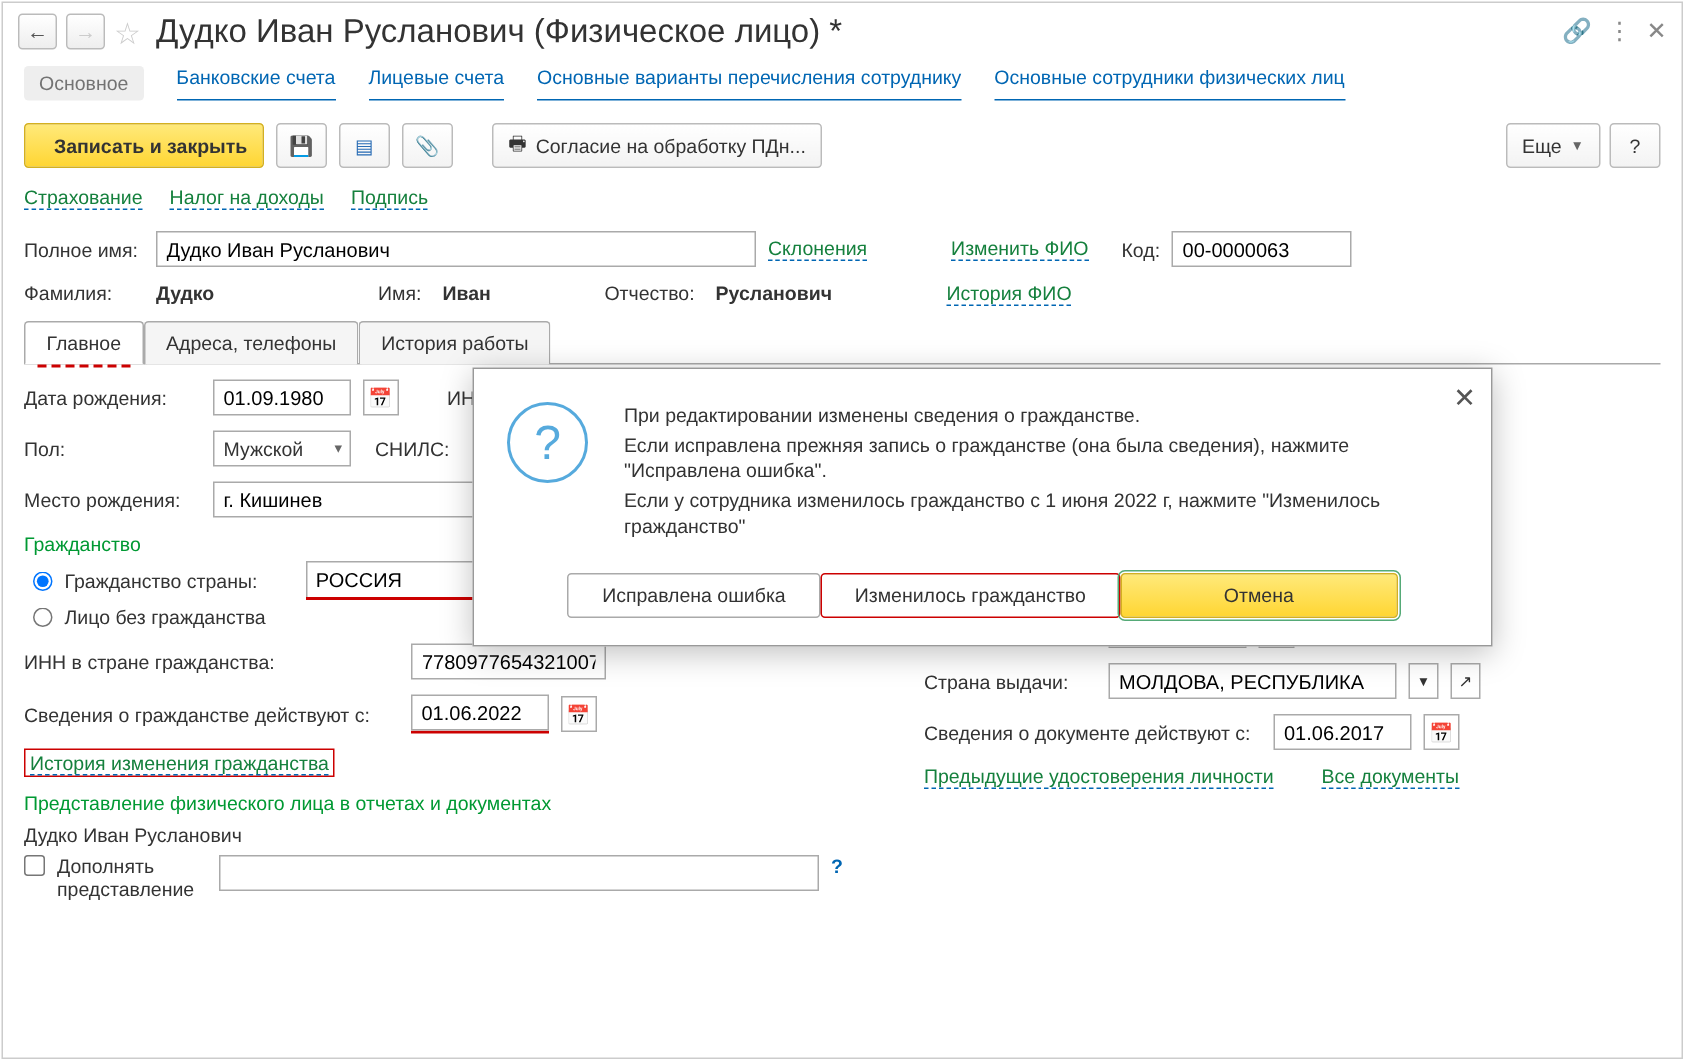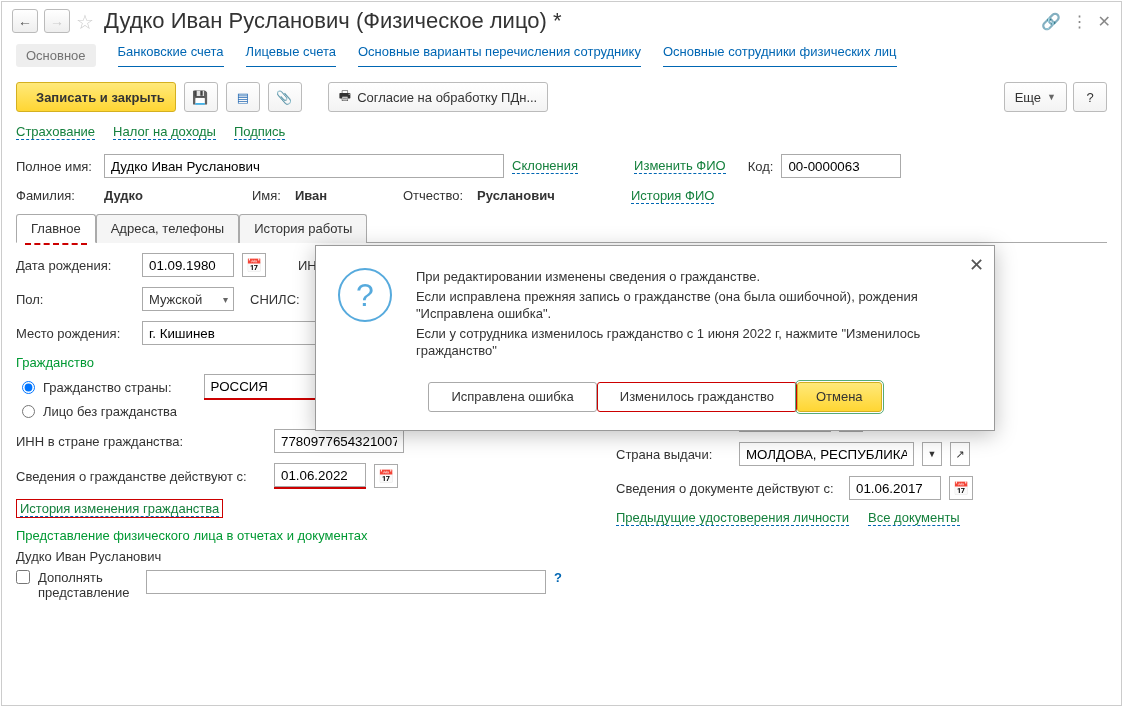--- a/index.html
+++ b/index.html
@@ -66,21 +66,21 @@
 
 
 .dialog { position:absolute; top: 243px; left: 313px; width: 680px; background:#fff; border:1px solid #999; box-shadow: 0 4px 20px rgba(0,0,0,0.25); }
 .dlg-close { position:absolute; top:8px; right:10px; font-size:18px; color:#555; cursor:pointer; }
 .dlg-body { display:flex; padding: 22px 28px 10px 22px; gap: 24px; }
 .dlg-icon { width:54px; height:54px; border:2px solid #56aadd; border-radius:50%; color:#56aadd; display:flex; align-items:center; justify-content:center; font-size:32px; flex-shrink:0; }
 .dlg-text p { margin-bottom: 2px; line-height: 1.35; color:#333; }
 .dlg-buttons { display:flex; justify-content:center; padding: 10px 20px 18px 20px; }
 .dlg-btn { height:30px; padding: 0 22px; border:1px solid #aaa; background:#fff; border-radius:3px; cursor:pointer; font-size:13px; display:flex; align-items:center; }
 .dlg-btn.red-outline { border:1px solid #c00; }
-.dlg-btn.yellow { background: linear-gradient(#ffe97a,#ffd633); border:1px solid #d4b020; outline: 1px solid #5a7; outline-offset: 1px; font-weight:normal; padding: 0 18px; }
+.dlg-btn.yellow { background: linear-gradient(#ffe97a,#ffd633); border:1px solid #d4b020; outline: 1px solid #5a7; outline-offset: 1px; font-weight:normal; padding: 0 68px; }
 
 .small-gap { height: 6px; }
 </style>
 </head>
 <body>
 
 <div class="frame">
 
   <div class="hdr">
     <div class="nav-btn">←</div>
@@ -235,50 +235,50 @@
         <div style="height:155px"></div>
         <div class="field-row">
           <span style="width:115px">Срок действия:</span>
           <input class="date-input" style="width: 92px;">
           <div class="cal-btn">
               <span>📅</span>
             </div>
         </div>
         <div class="field-row">
           <span style="width:115px">Страна выдачи:</span>
-          <input class="txt" style="width: 175px;" value="МОЛДОВА, РЕСПУБЛИКА">
+          <input class="txt" style="width: 192px;" value="МОЛДОВА, РЕСПУБЛИКА">
           <div class="cal-btn" style="width:20px">
               <span style="font-size:9px">▼</span>
             </div>
           <div class="cal-btn" style="width:20px">
               <span style="font-size:11px">↗</span>
             </div>
         </div>
         <div class="field-row">
           <span style="width:225px">Сведения о документе действуют с:</span>
           <input class="date-input" value="01.06.2017" style="">
           <div class="cal-btn">
               <span>📅</span>
             </div>
         </div>
-        <div class="field-row" style="gap:19px">
+        <div class="field-row" style="gap:32px">
           <a href="#">Предыдущие удостоверения личности</a>
           <a href="#">Все документы</a>
         </div>
       </div>
     </div>
   </div>
 
   <div class="dialog">
     <span class="dlg-close">✕</span>
     <div class="dlg-body">
       <div class="dlg-icon">?</div>
       <div class="dlg-text">
         <p>При редактировании изменены сведения о гражданстве.</p>
-        <p>Если исправлена прежняя запись о гражданстве (она была ошибочной), рождения "Исправлена ошибка".</p>
+        <p>Если исправлена прежняя запись о гражданстве (она была сведения), нажмите "Исправлена ошибка".</p>
         <p>Если у сотрудника изменилось гражданство с 1 июня 2022 г, нажмите "Изменилось гражданство"</p>
       </div>
     </div>
     <div class="dlg-buttons">
       <div class="dlg-btn">
           <span>Исправлена ошибка</span>
         </div>
       <div class="dlg-btn red-outline">
           <span>Изменилось гражданство</span>
         </div>

